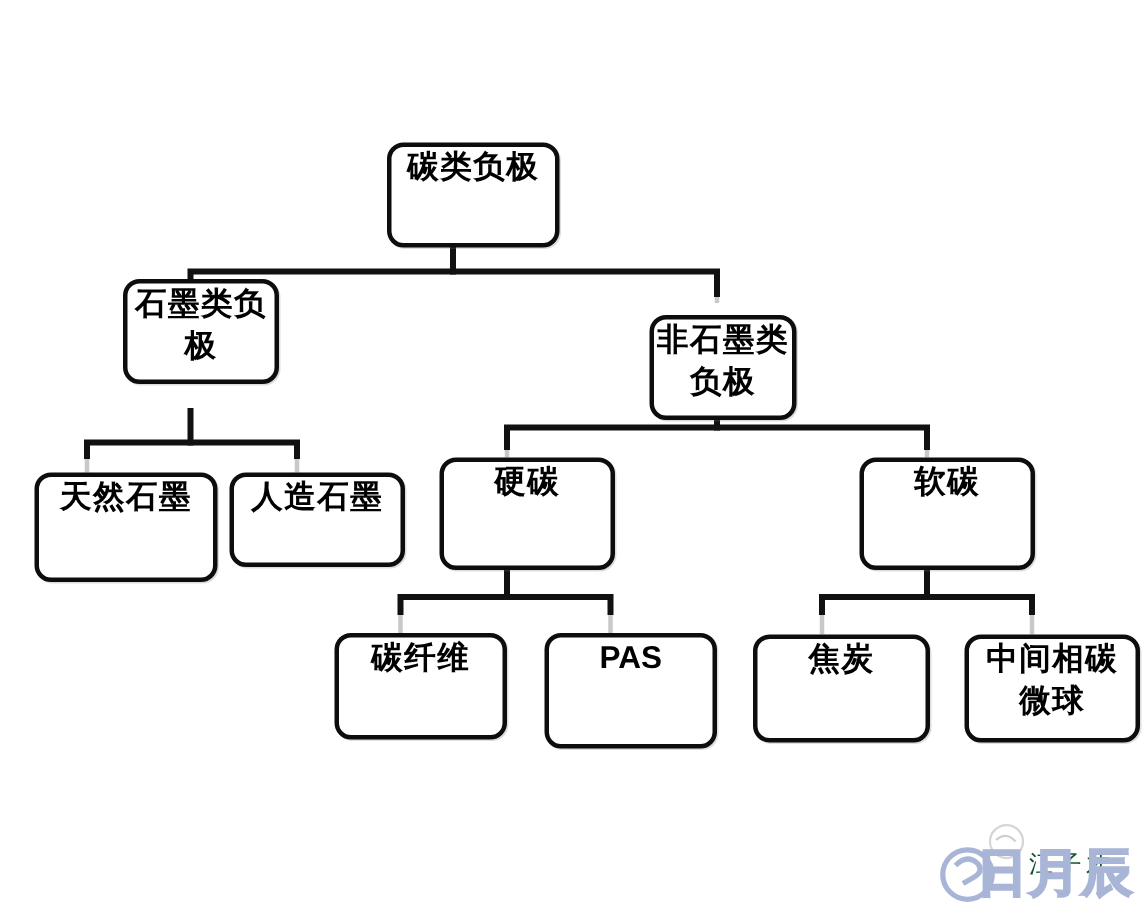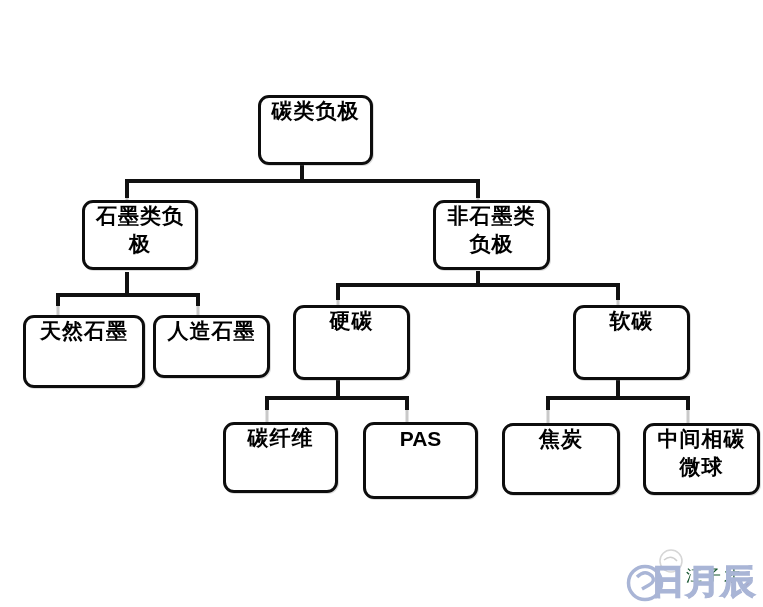--- a/index.html
+++ b/index.html
@@ -84,26 +84,26 @@
       <path d="M267 410 V398 H407 V410"></path>
       <path d="M618 379 V400"></path>
       <path d="M548 410 V398 H688 V410"></path>
     </g>
   </svg>
 
   <div class="node" style="left:258px;top:95px;width:115px;height:70px">
     <span class="label">碳类负极</span>
   </div>
 
-  <div class="node" style="left:82px;top:200px;width:116px;height:70px">
+  <div class="node" style="left:82px;top:186px;width:104px;height:70px">
     <span class="label">石墨类负
 极</span>
   </div>
 
-  <div class="node" style="left:433px;top:200px;width:117px;height:70px">
+  <div class="node" style="left:433px;top:210px;width:98px;height:70px">
     <span class="label">非石墨类
 负极</span>
   </div>
 
   <div class="node" style="left:23px;top:315px;width:122px;height:73px">
     <span class="label">天然石墨</span>
   </div>
 
   <div class="node" style="left:153px;top:315px;width:117px;height:63px">
     <span class="label">人造石墨</span>

